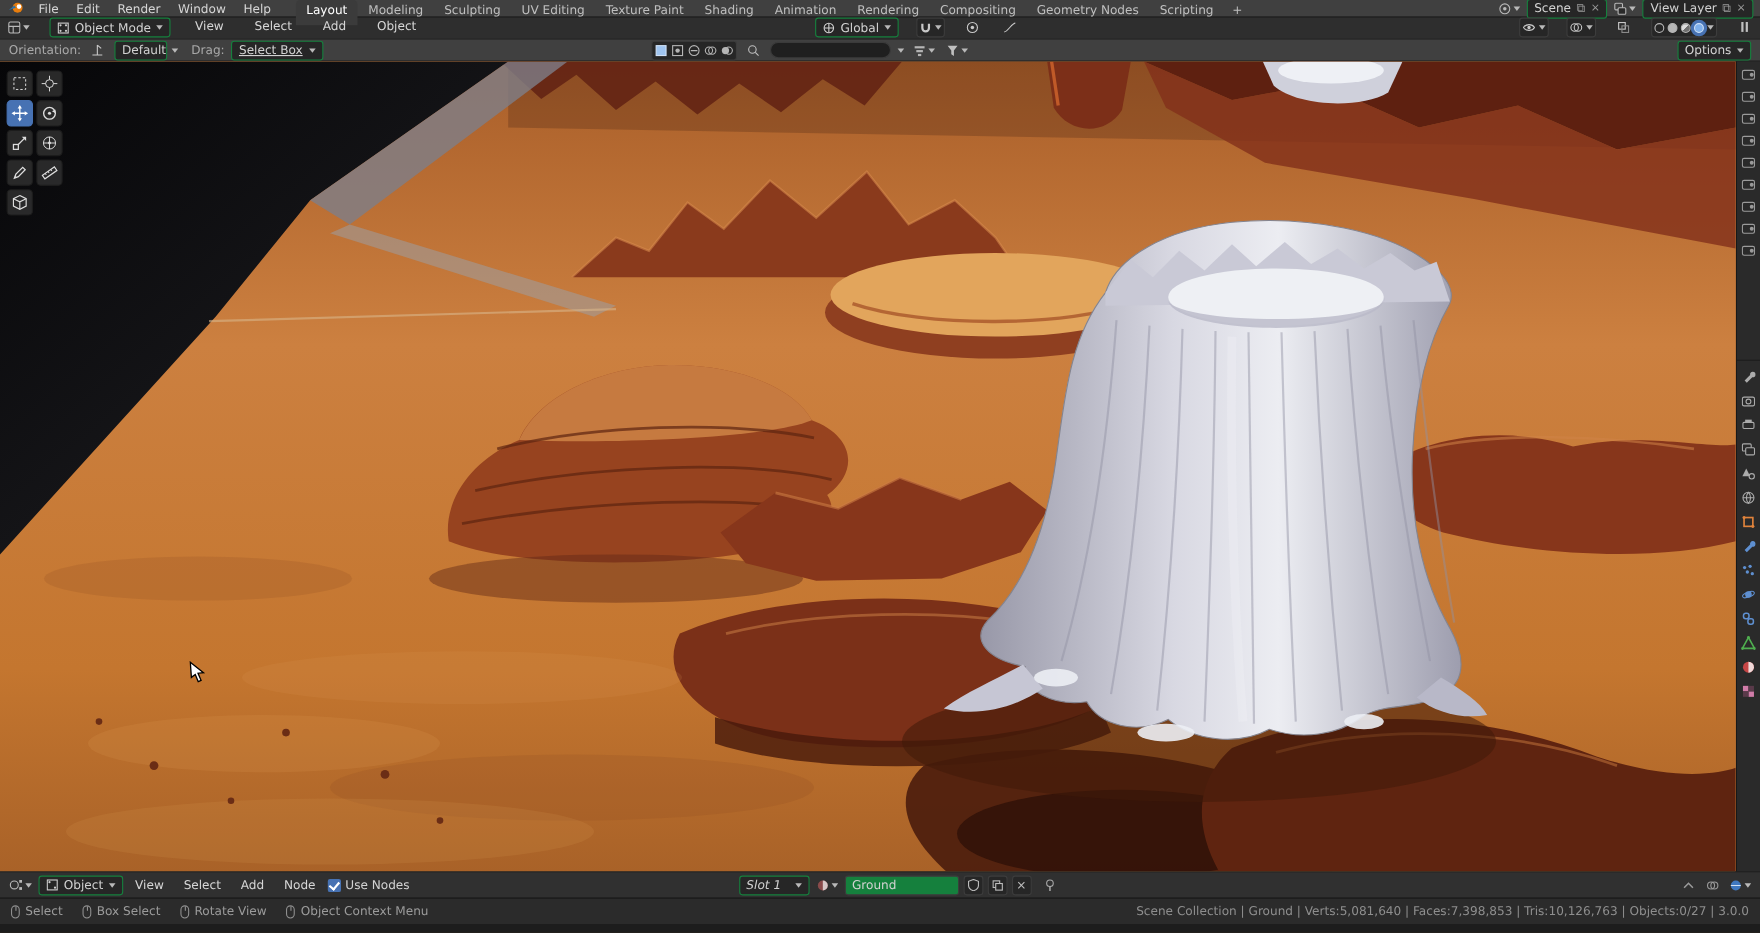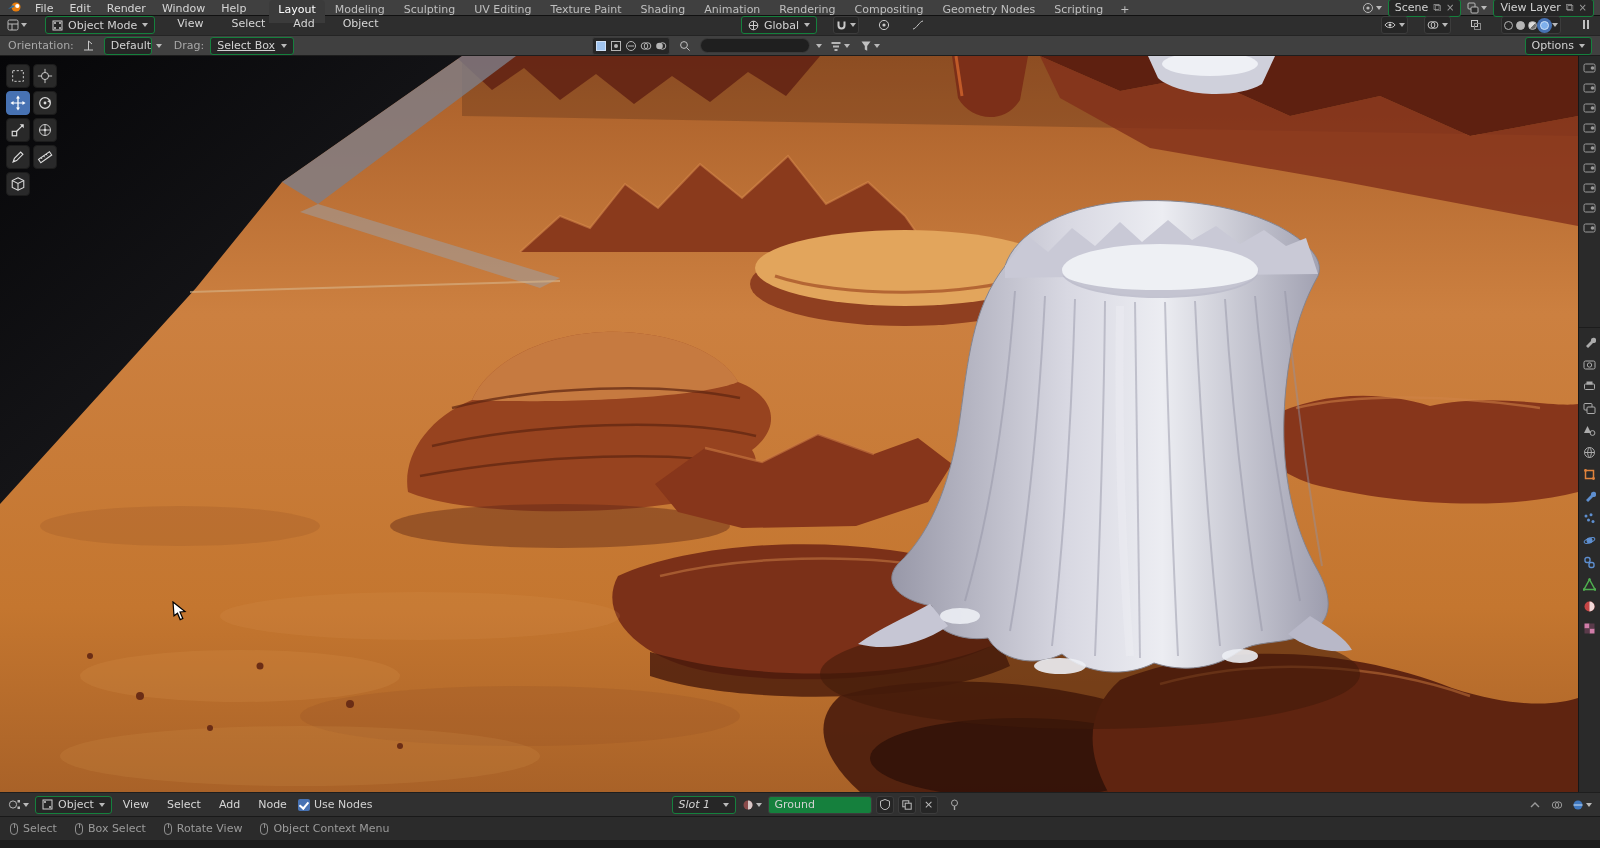--- a/index.html
+++ b/index.html
@@ -657,13 +657,14 @@
     <span>Box Select</span>
   </span>
   <span class="hint">
     <span class="mouse"></span>
     <span>Rotate View</span>
   </span>
   <span class="hint">
     <span class="mouse"></span>
     <span>Object Context Menu</span>
   </span>
+  <span class="status-right">Scene Collection | Ground | Verts:5,081,640 | Faces:7,398,853 | Tris:10,126,763 | Objects:0/27 | 3.0.0</span>
 </div>
 
 </body></html>

